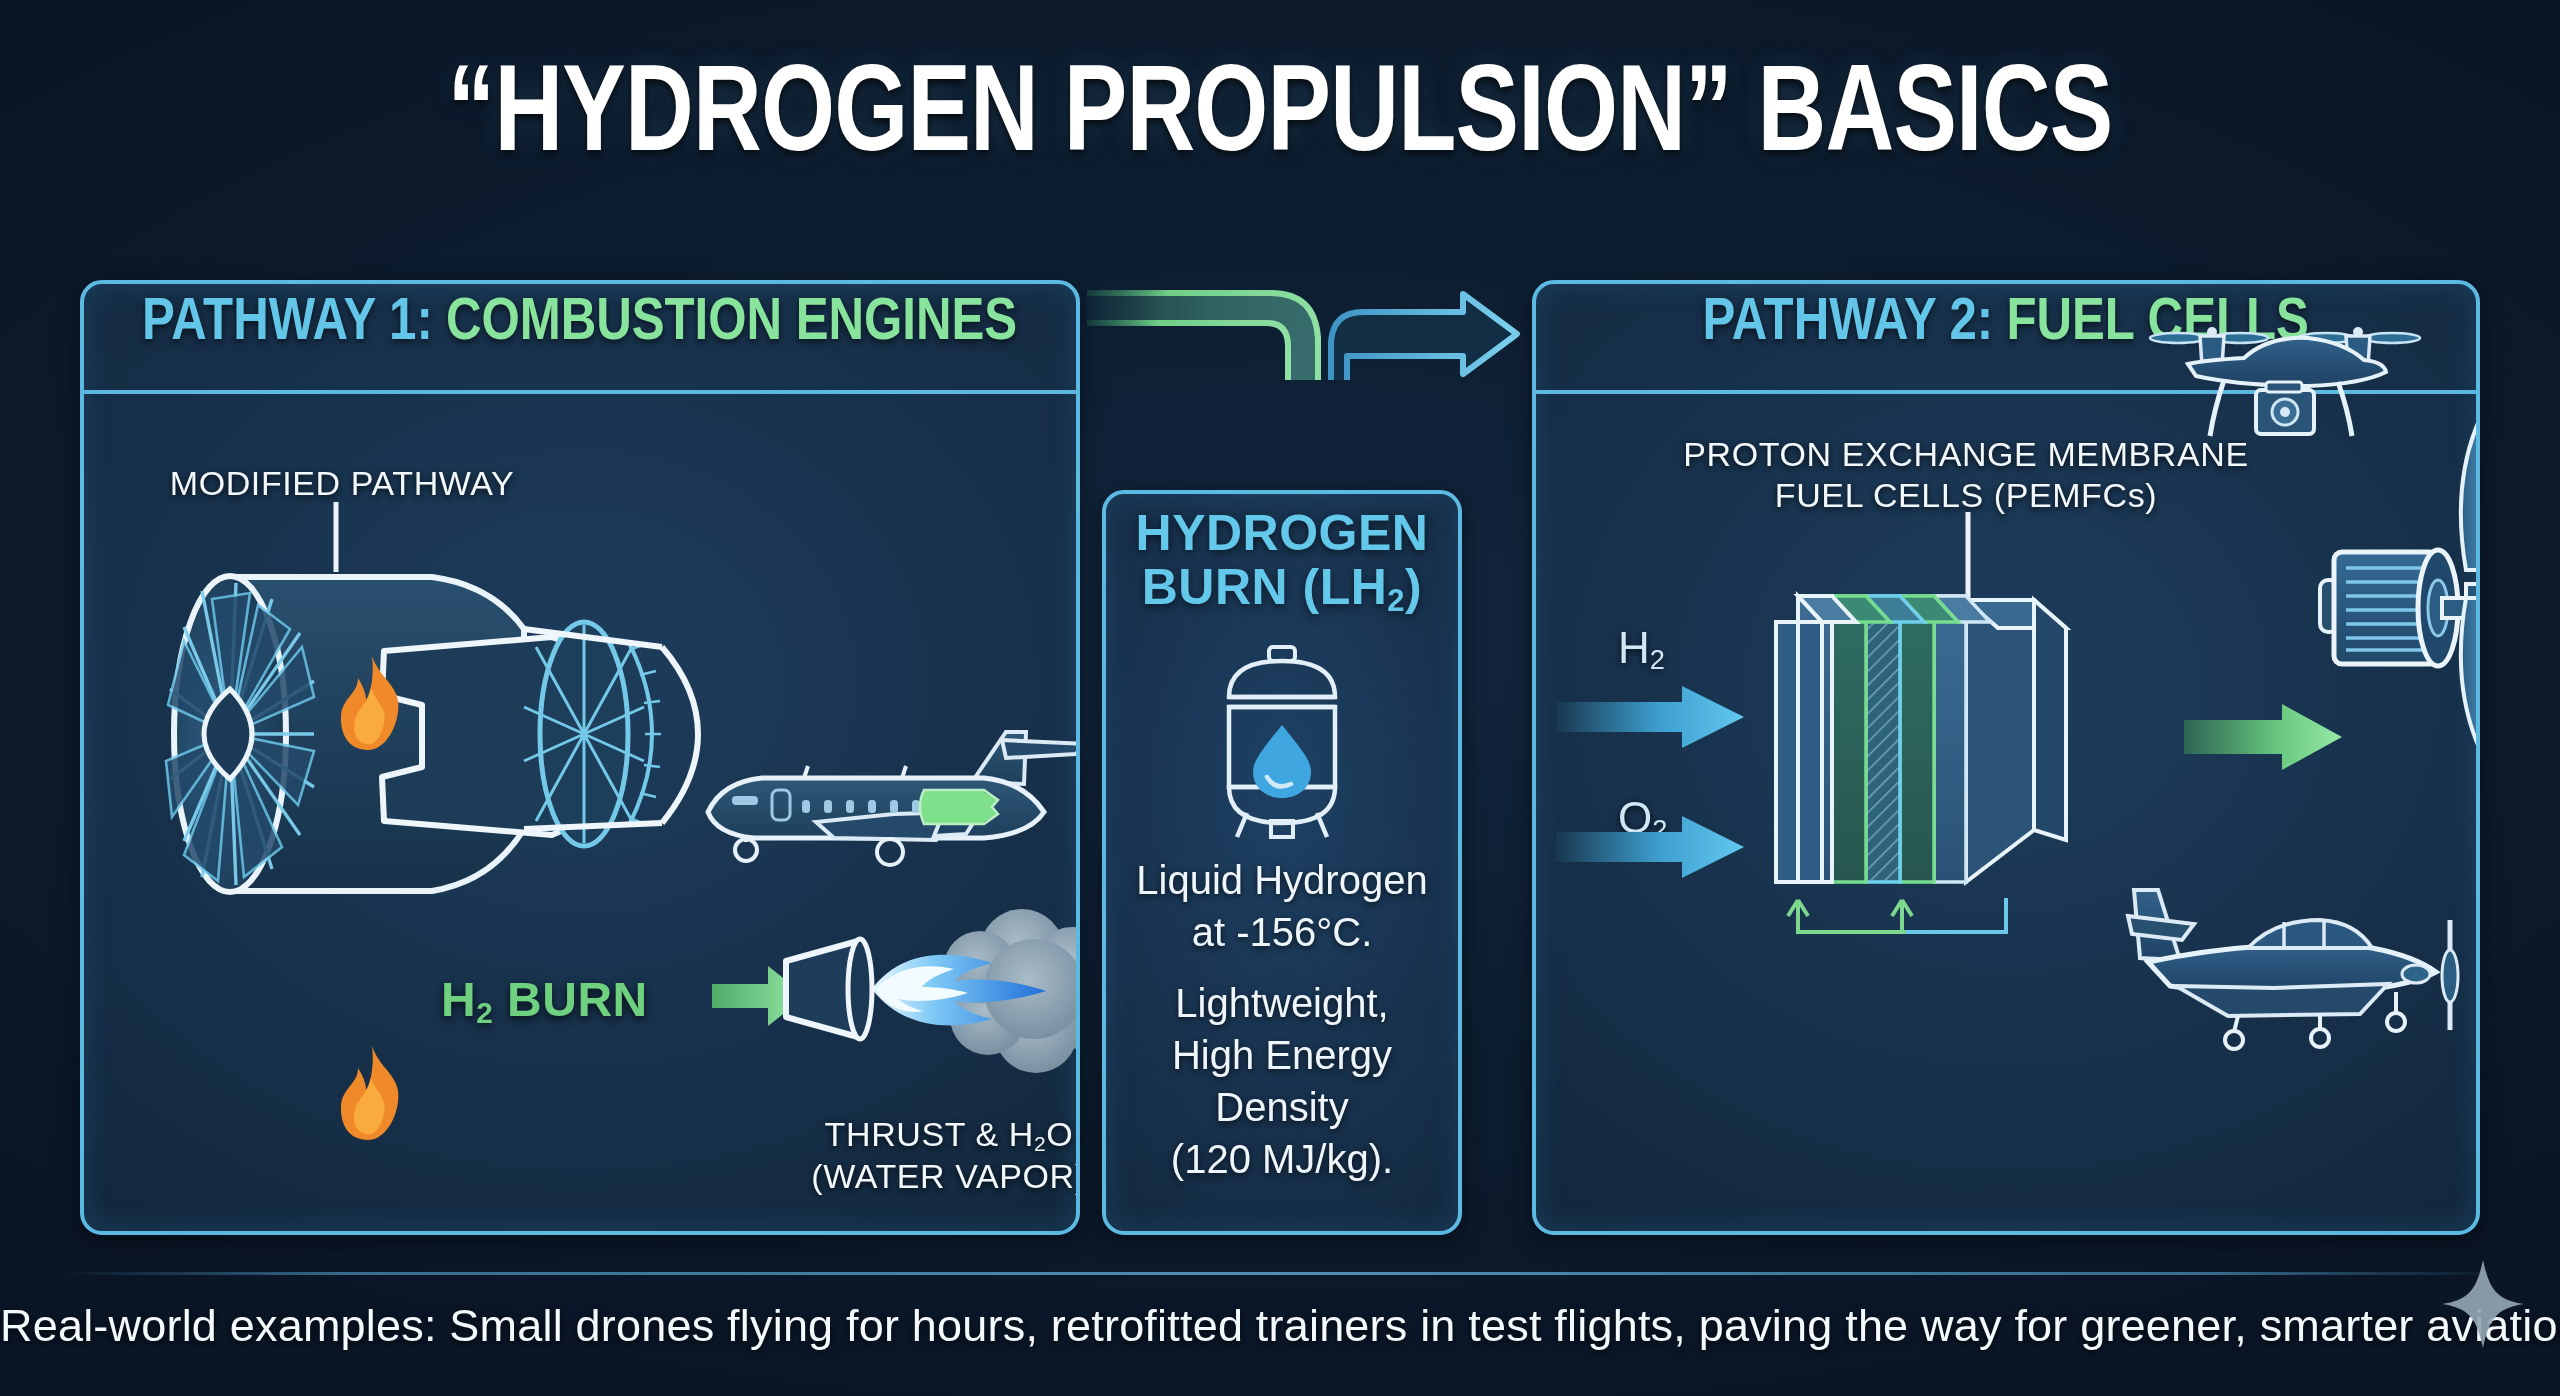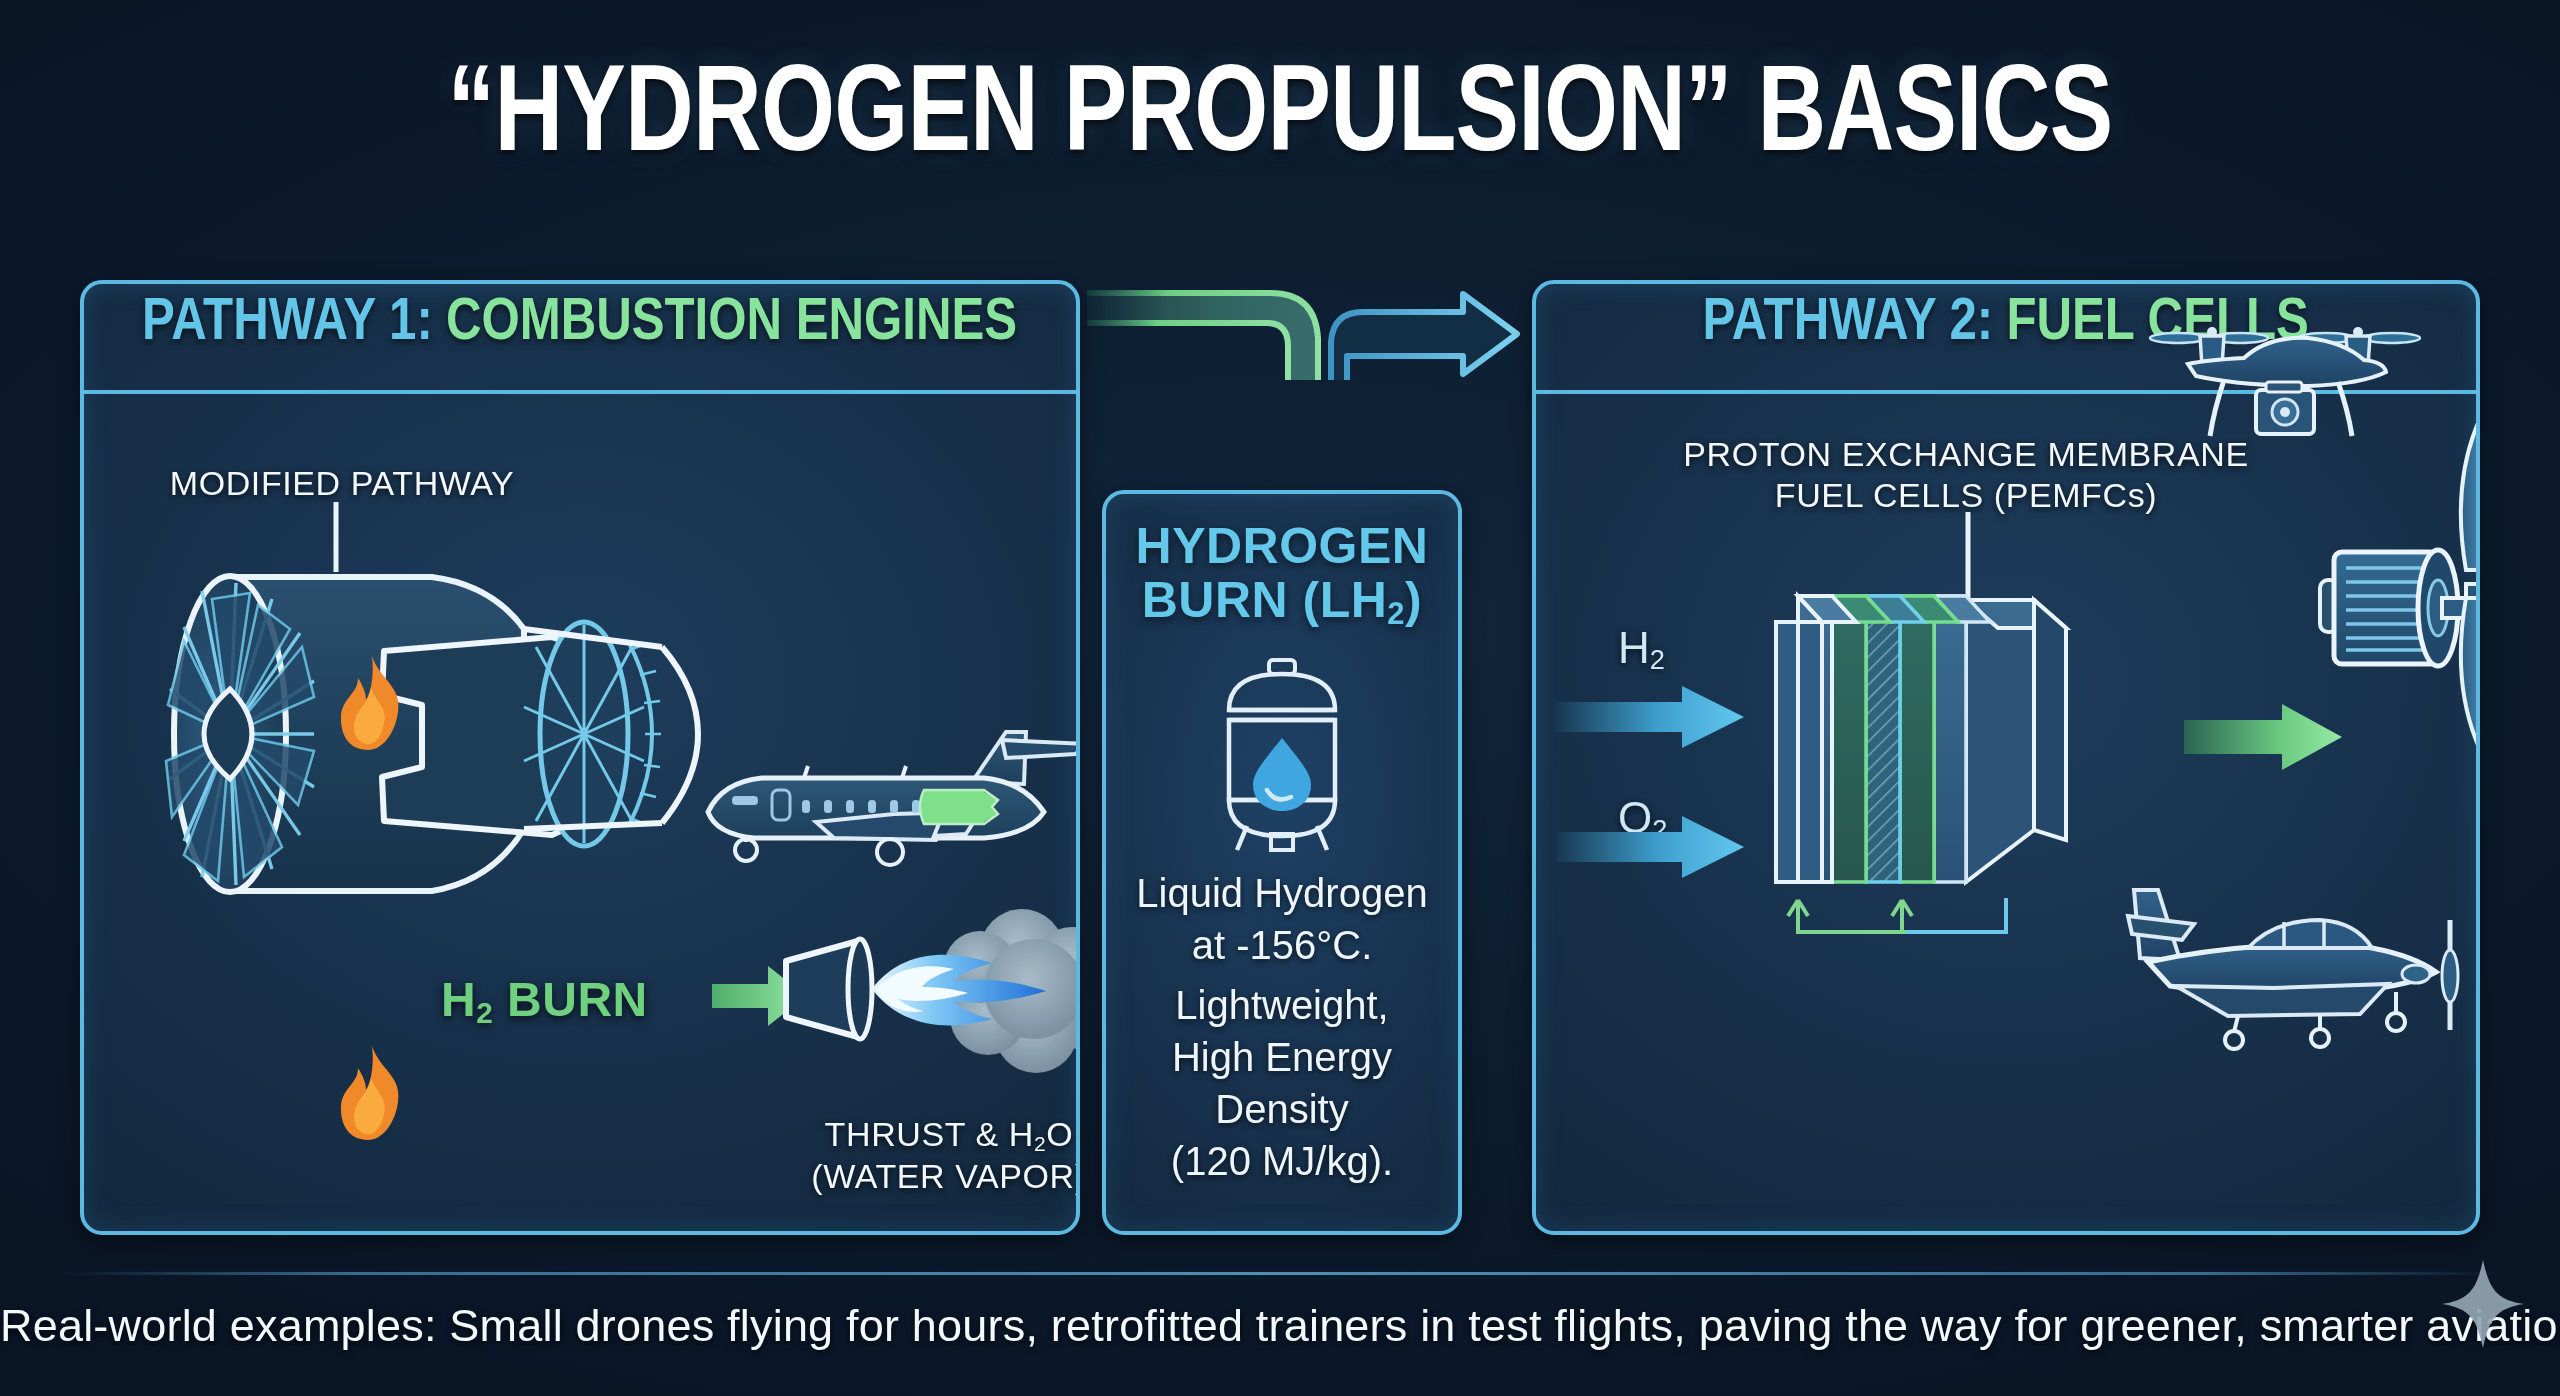--- a/index.html
+++ b/index.html
@@ -79,38 +79,38 @@
     position: absolute;
     left: 1102px;
     top: 490px;
     width: 360px;
     height: 745px;
     border: 4px solid #5cb9e2;
     border-radius: 22px;
     background: radial-gradient(ellipse 90% 75% at 50% 40%, #1e4164 0%, #18324e 55%, #13283e 100%);
     box-shadow: 0 0 28px rgba(60,150,210,.18) inset, 0 6px 22px rgba(0,0,0,.45);
     text-align: center;
-    padding-top: 25px;
+    padding-top: 12px;
   }
   #center-title {
     font-weight: bold;
     font-size: 50px;
     line-height: 1.08;
     color: #64c8ea;
     text-shadow: 0 3px 9px rgba(0,0,0,.55);
     letter-spacing: .5px;
   }
   #center-body {
     margin-top: 14px;
     color: #eef6fb;
     font-size: 40px;
     line-height: 1.30;
     text-shadow: 0 2px 6px rgba(0,0,0,.7);
   }
-  #center-body .blk { margin-top: 8px; }
+  #center-body .blk { margin-top: 19px; }
 
   
   .diag-label {
     position: absolute;
     font-family: "Liberation Sans Narrow", "Liberation Sans", sans-serif;
     color: #f2f8fc;
     font-size: 34px;
     letter-spacing: .6px;
     text-shadow: 0 2px 6px rgba(0,0,0,.8);
     white-space: nowrap;

